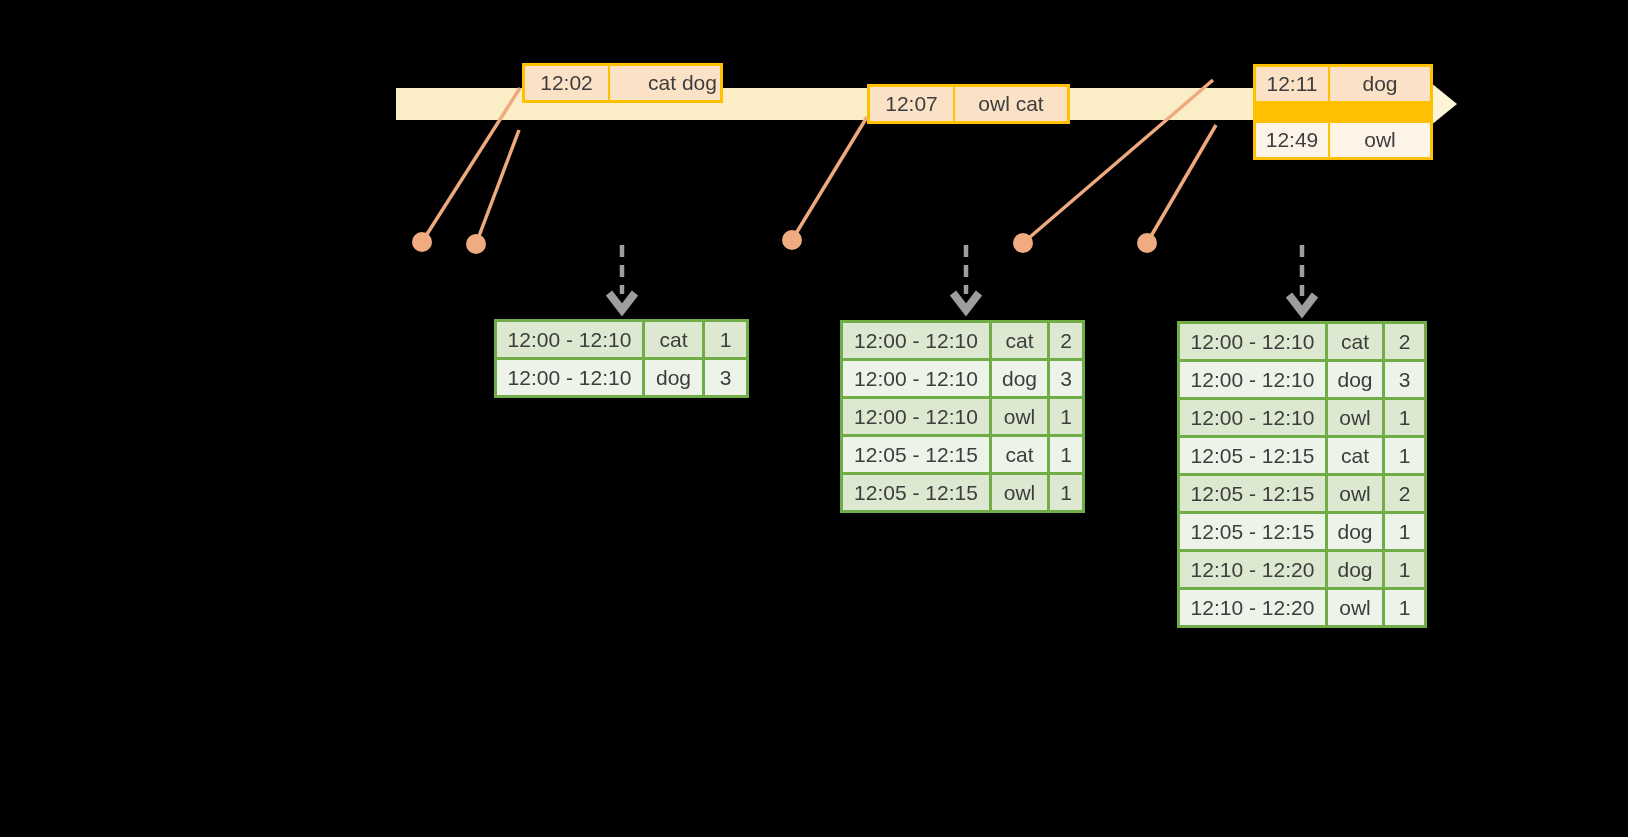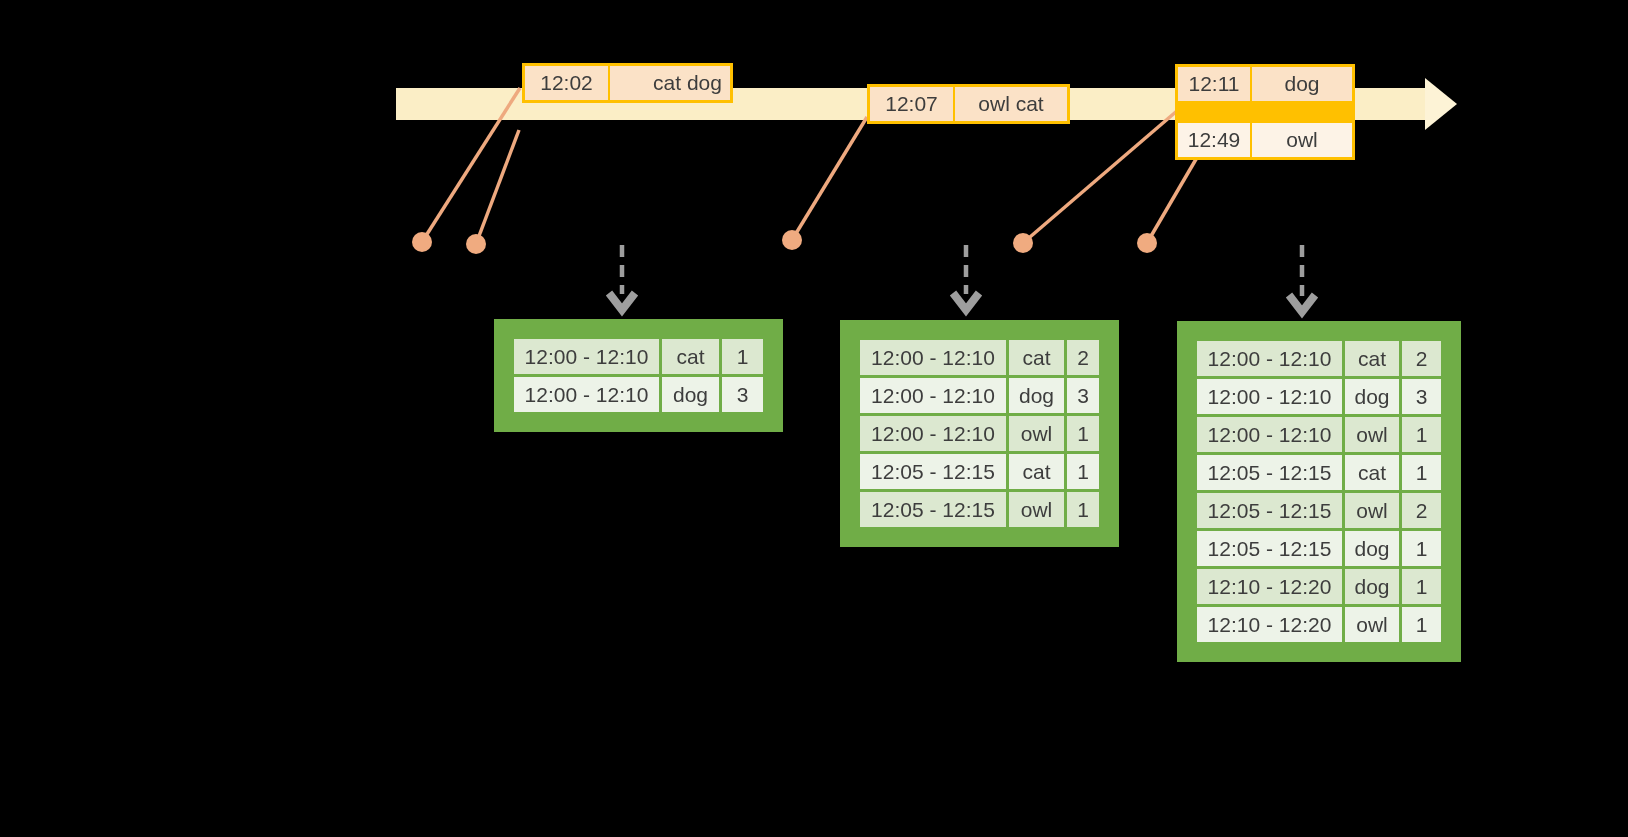--- a/index.html
+++ b/index.html
@@ -29,31 +29,31 @@
   .t-cell{
     display:flex;align-items:center;justify-content:center;
     font-size:21px;color:var(--ink);white-space:nowrap;box-sizing:border-box;
   }
   
   .event-tbl{background:var(--gold);padding:3px;gap:2px;align-items:center;}
   .event-tbl .t-row{gap:2px;height:34px;}
   .event-tbl .t-row:nth-child(odd) .t-cell{background:var(--peach-dark);}
   .event-tbl .t-row:nth-child(even) .t-cell{background:var(--peach-light);}
   
-  .result-tbl{background:var(--green);padding:20px;gap:3px;}
+  .result-tbl{background:var(--green);padding:3px;gap:3px;}
   .result-tbl .t-row{gap:3px;height:35px;}
   .result-tbl .t-row:nth-child(odd) .t-cell{background:var(--green-dark);}
   .result-tbl .t-row:nth-child(even) .t-cell{background:var(--green-light);}
 
   
   #et1{left:522px;top:63px;}
-  #et1 .c0{width:83px;} #et1 .c1{width:120px;padding-left:35px;}
+  #et1 .c0{width:83px;} #et1 .c1{width:110px;padding-left:35px;}
   #et2{left:867px;top:84px;}
   #et2 .c0{width:83px;} #et2 .c1{width:112px;}
-  #et3{left:1175px;top:64px;gap:22px;}
+  #et3{left:1253px;top:64px;gap:22px;}
   #et3 .c0{width:72px;} #et3 .c1{width:100px;}
 
   #rt1{left:494px;top:319px;}
   #rt1 .c0{width:145px;} #rt1 .c1{width:57px;} #rt1 .c2{width:41px;}
   #rt2{left:840px;top:320px;}
   #rt2 .c0{width:146px;} #rt2 .c1{width:55px;} #rt2 .c2{width:32px;}
   #rt3{left:1177px;top:321px;}
   #rt3 .c0{width:145px;} #rt3 .c1{width:54px;} #rt3 .c2{width:39px;}
 </style>
 </head>

